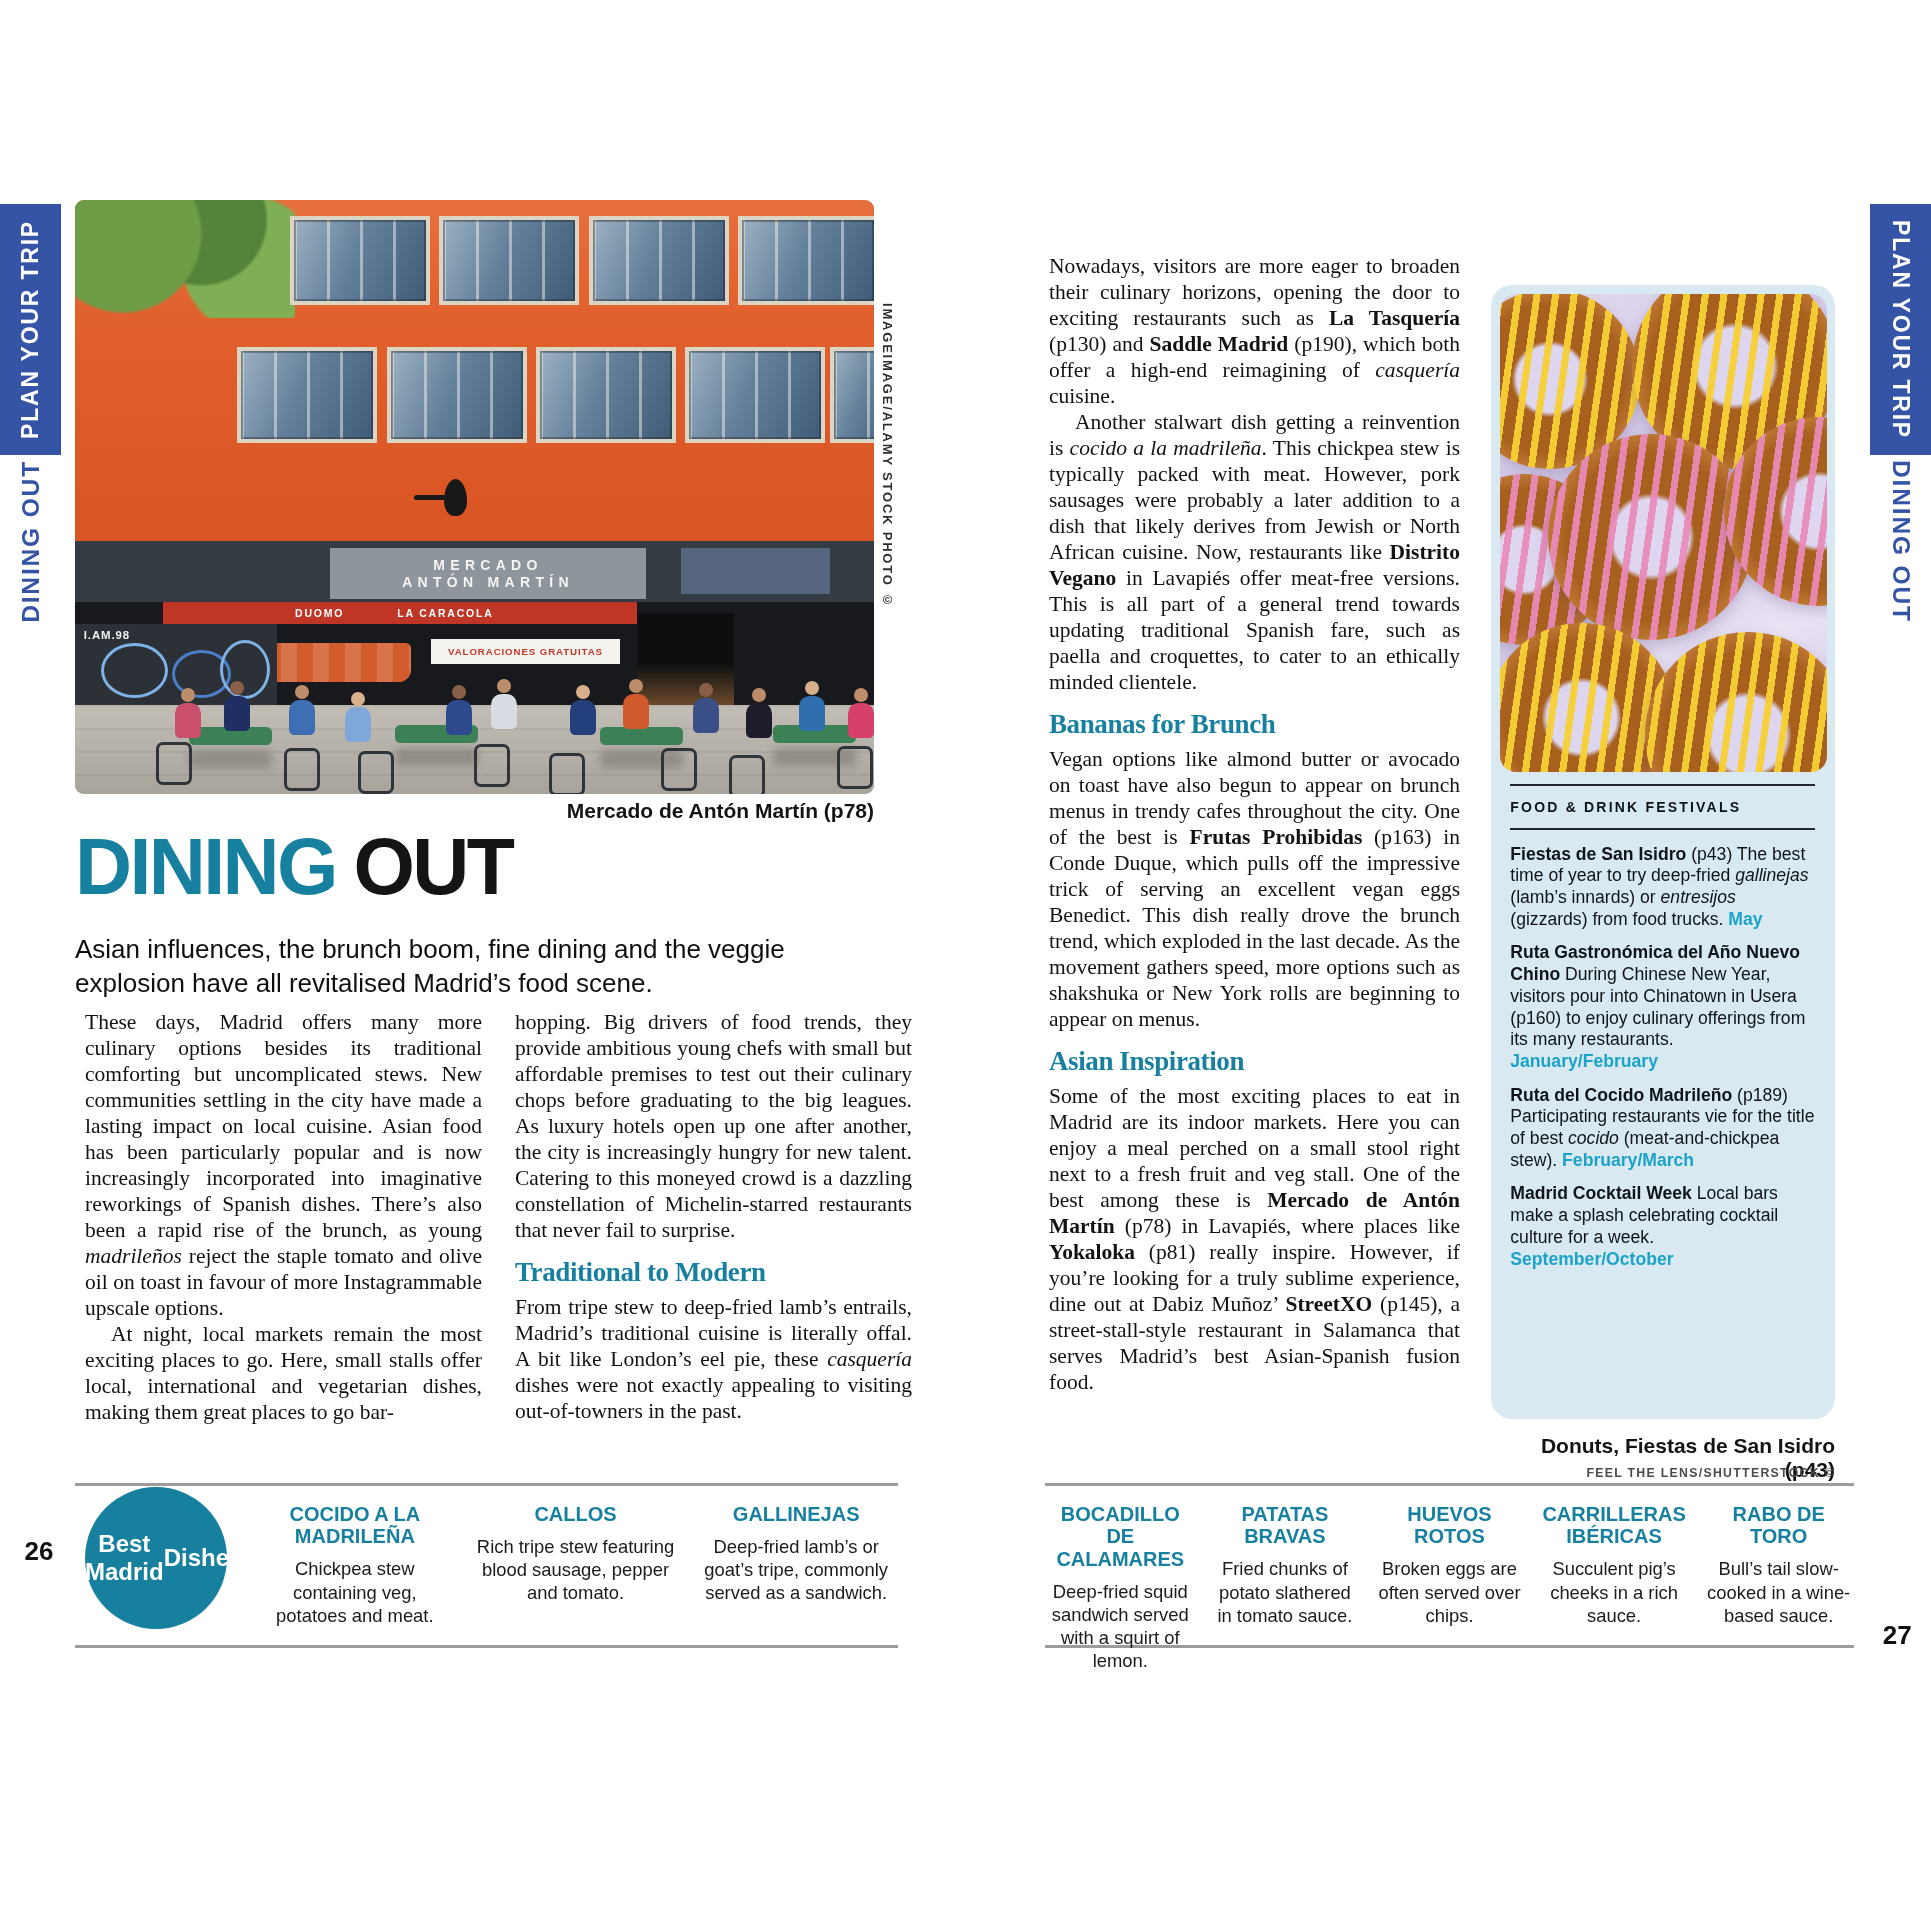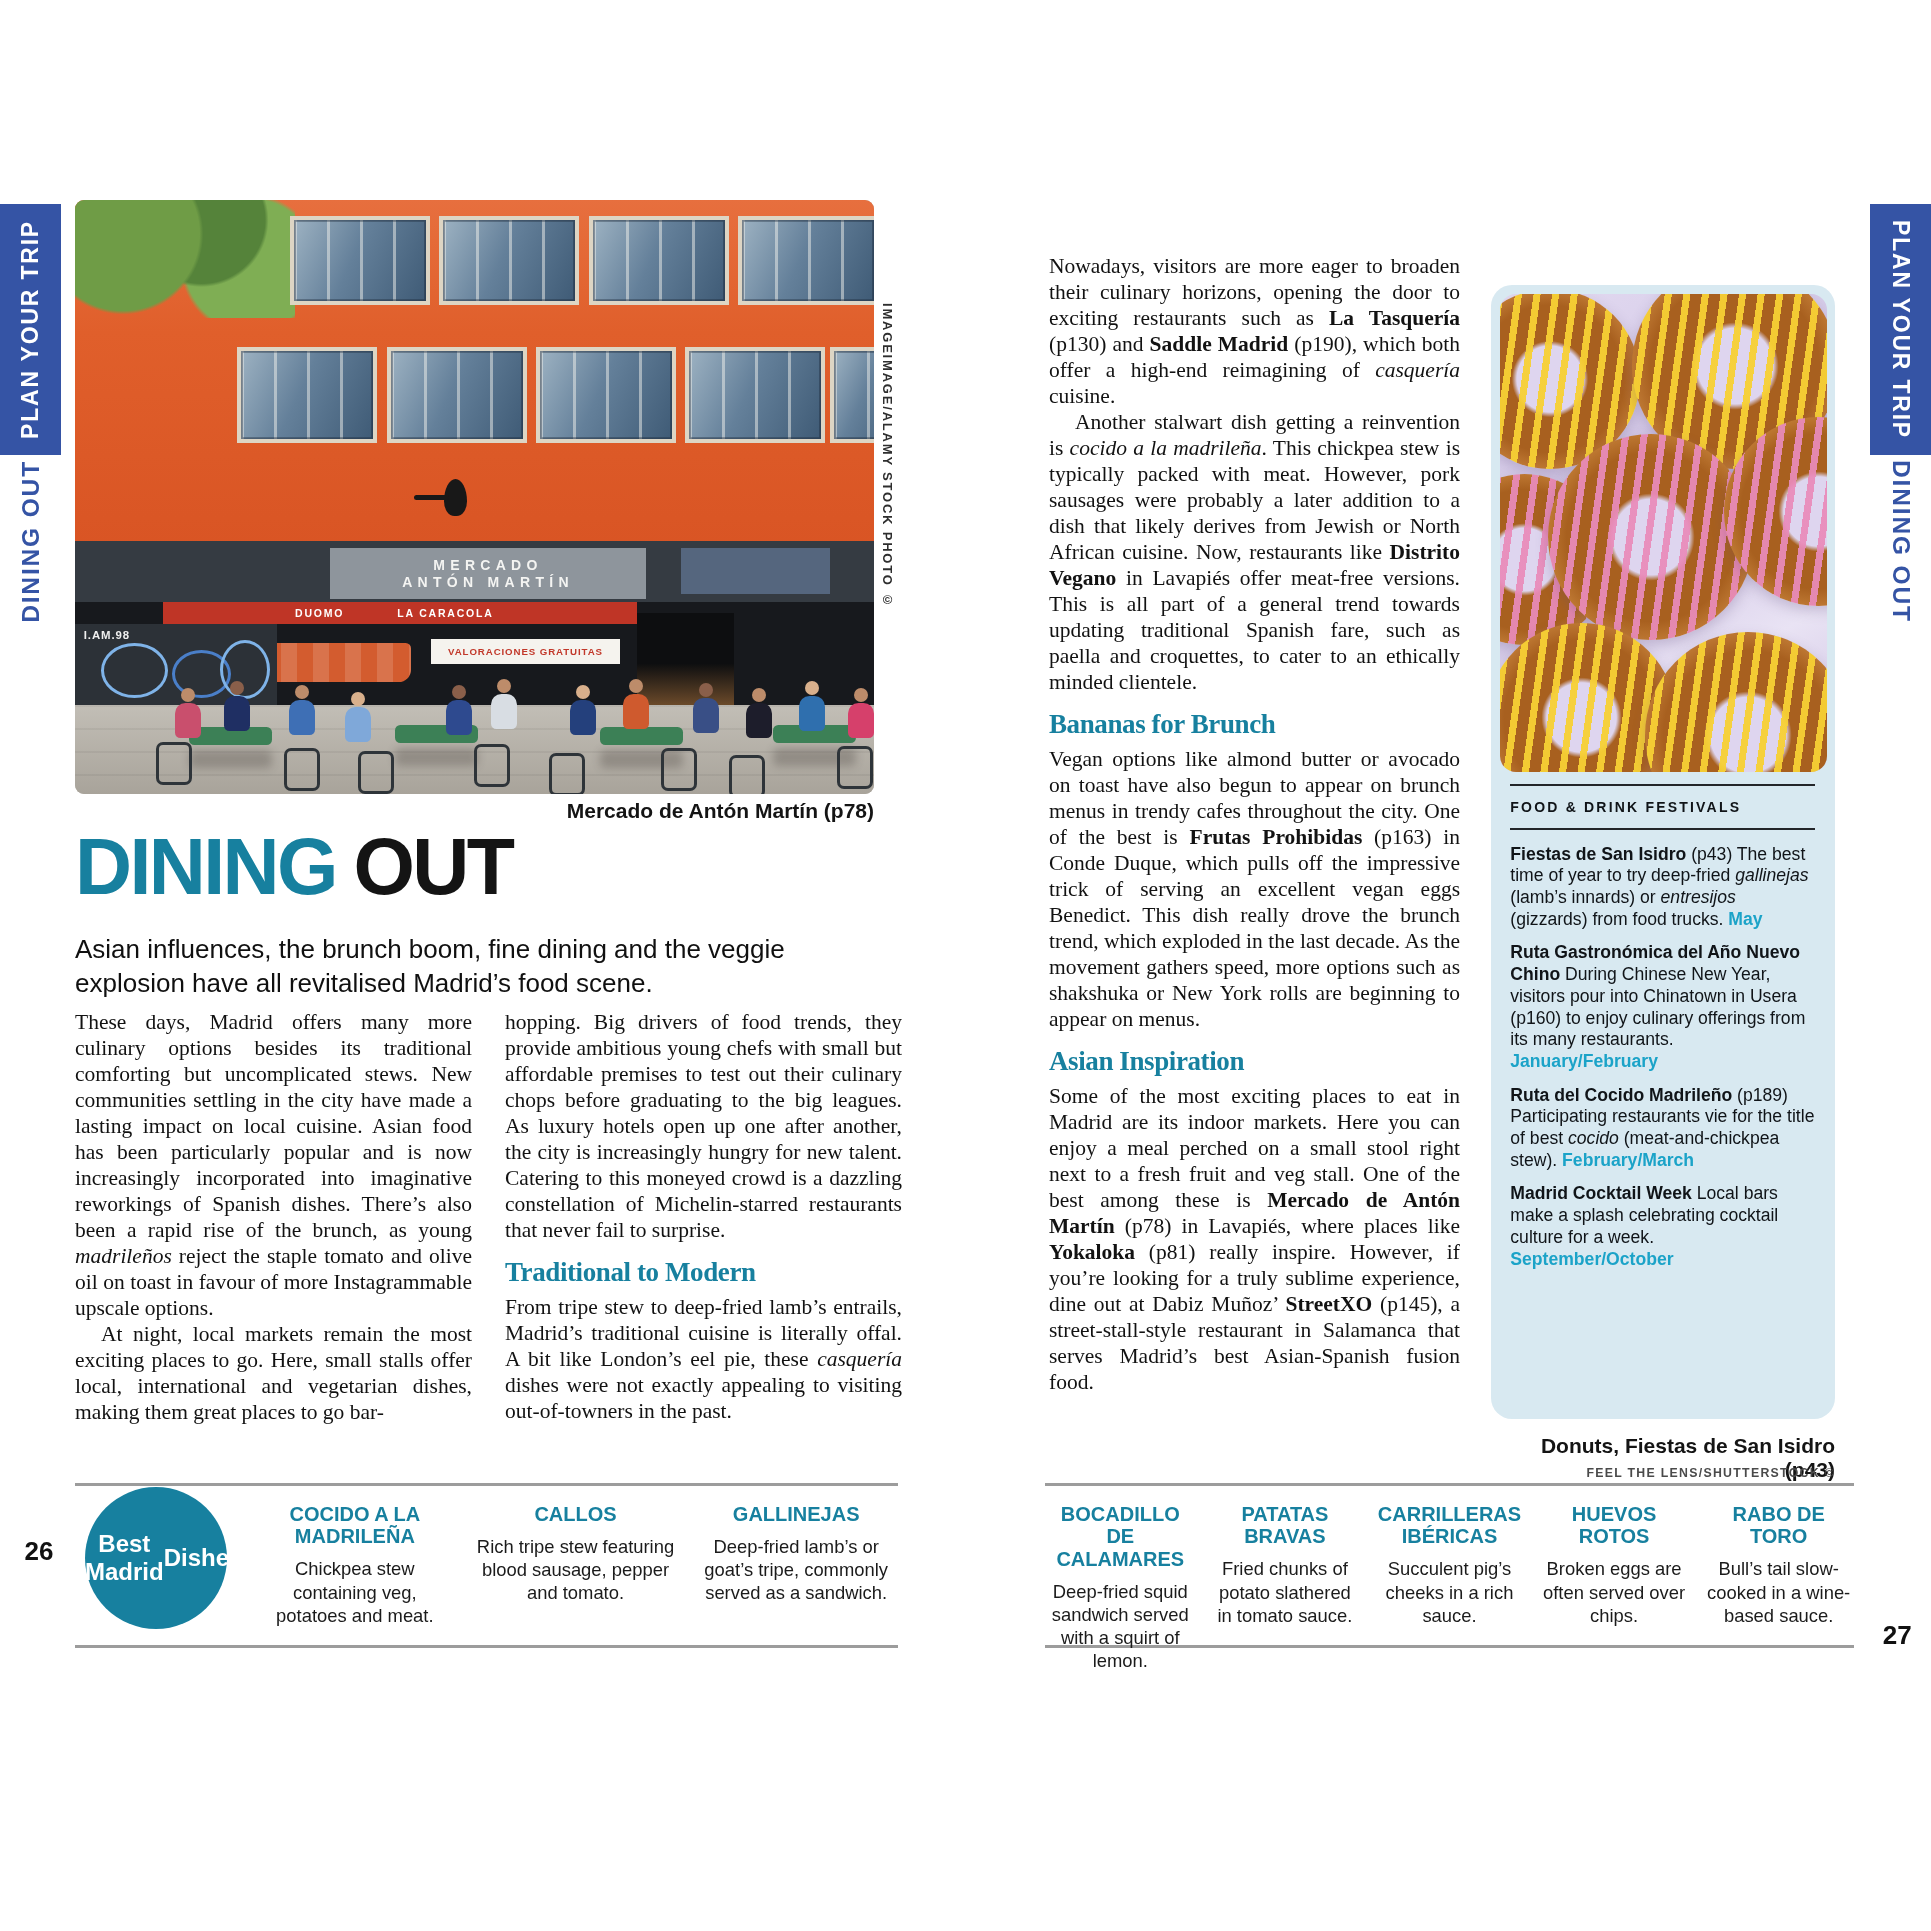--- a/index.html
+++ b/index.html
@@ -56,21 +56,21 @@
   .pp .hd{position:absolute;left:8px;top:0;width:14px;height:14px;border-radius:50%;background:#bd8c6a;}
   .pp .bd{position:absolute;left:1.8px;top:15px;width:26px;height:35px;border-radius:10.5px 10.5px 5.3px 5.3px;}
 
   .photo-credit{left:880px;top:303px;writing-mode:vertical-rl;font-size:13px;font-weight:bold;letter-spacing:1.8px;color:#2e2e2e;}
   .caption{left:75px;top:799px;width:799px;text-align:right;font-size:21px;font-weight:bold;}
 
   
   .title{left:75px;top:827px;font-size:79px;font-weight:800;letter-spacing:-2.6px;line-height:1;}
   .title .accent{color:var(--teal);margin-right:17.6px;}
   .standfirst{left:75px;top:932px;width:772px;font-size:26px;line-height:1.32;color:#101010;}
-  .cols{left:75px;top:1009px;width:827px;display:flex;gap:33px;}
+  .cols{left:85px;top:1009px;width:827px;display:flex;gap:33px;}
   .col{flex:1;}
   .serif,.serif p{font-family:"Liberation Serif","DejaVu Serif",serif;font-size:21.5px;line-height:26px;text-align:justify;color:#121212;}
   .serif p{margin:0;}
   .serif p.indent{text-indent:26px;}
   h3.sub{font-size:27px;color:var(--teal);margin:16px 0 8px;line-height:1;font-weight:800;letter-spacing:-0.4px;}
   .rcol{left:1049px;top:253px;width:411px;}
 
   
   .sidebar{left:1491px;top:285px;width:344px;height:1134px;background:var(--sidebar_bg);border-radius:21px;overflow:hidden;}
   .sb-photo{position:absolute;left:8.8px;top:8.8px;width:327px;height:478px;border-radius:16px;overflow:hidden;
@@ -300,28 +300,28 @@
   <div class="abs dishrow rp">
     <div class="dish">
       <div class="dish-name">BOCADILLO DE CALAMARES</div>
       <div class="dish-desc">Deep-fried squid sandwich served with a squirt of lemon.</div>
     </div>
     <div class="dish">
       <div class="dish-name">PATATAS BRAVAS</div>
       <div class="dish-desc">Fried chunks of potato slathered in tomato sauce.</div>
     </div>
     <div class="dish">
+      <div class="dish-name">HUEVOS ROTOS</div>
+      <div class="dish-desc">Broken eggs are often served over chips.</div>
+    </div>
+    <div class="dish">
       <div class="dish-name">CARRILLERAS IBÉRICAS</div>
       <div class="dish-desc">Succulent pig’s cheeks in a rich sauce.</div>
     </div>
     <div class="dish">
-      <div class="dish-name">HUEVOS ROTOS</div>
-      <div class="dish-desc">Broken eggs are often served over chips.</div>
-    </div>
-    <div class="dish">
       <div class="dish-name">RABO DE TORO</div>
       <div class="dish-desc">Bull’s tail slow-cooked in a wine-based sauce.</div>
     </div>
   </div>
 
   <div class="abs pagenum" style="left:24.6px;top:1536px;text-align:center;">26</div>
   <div class="abs pagenum" style="right:19.3px;top:1620px;">27</div>
 
 </div>
 

